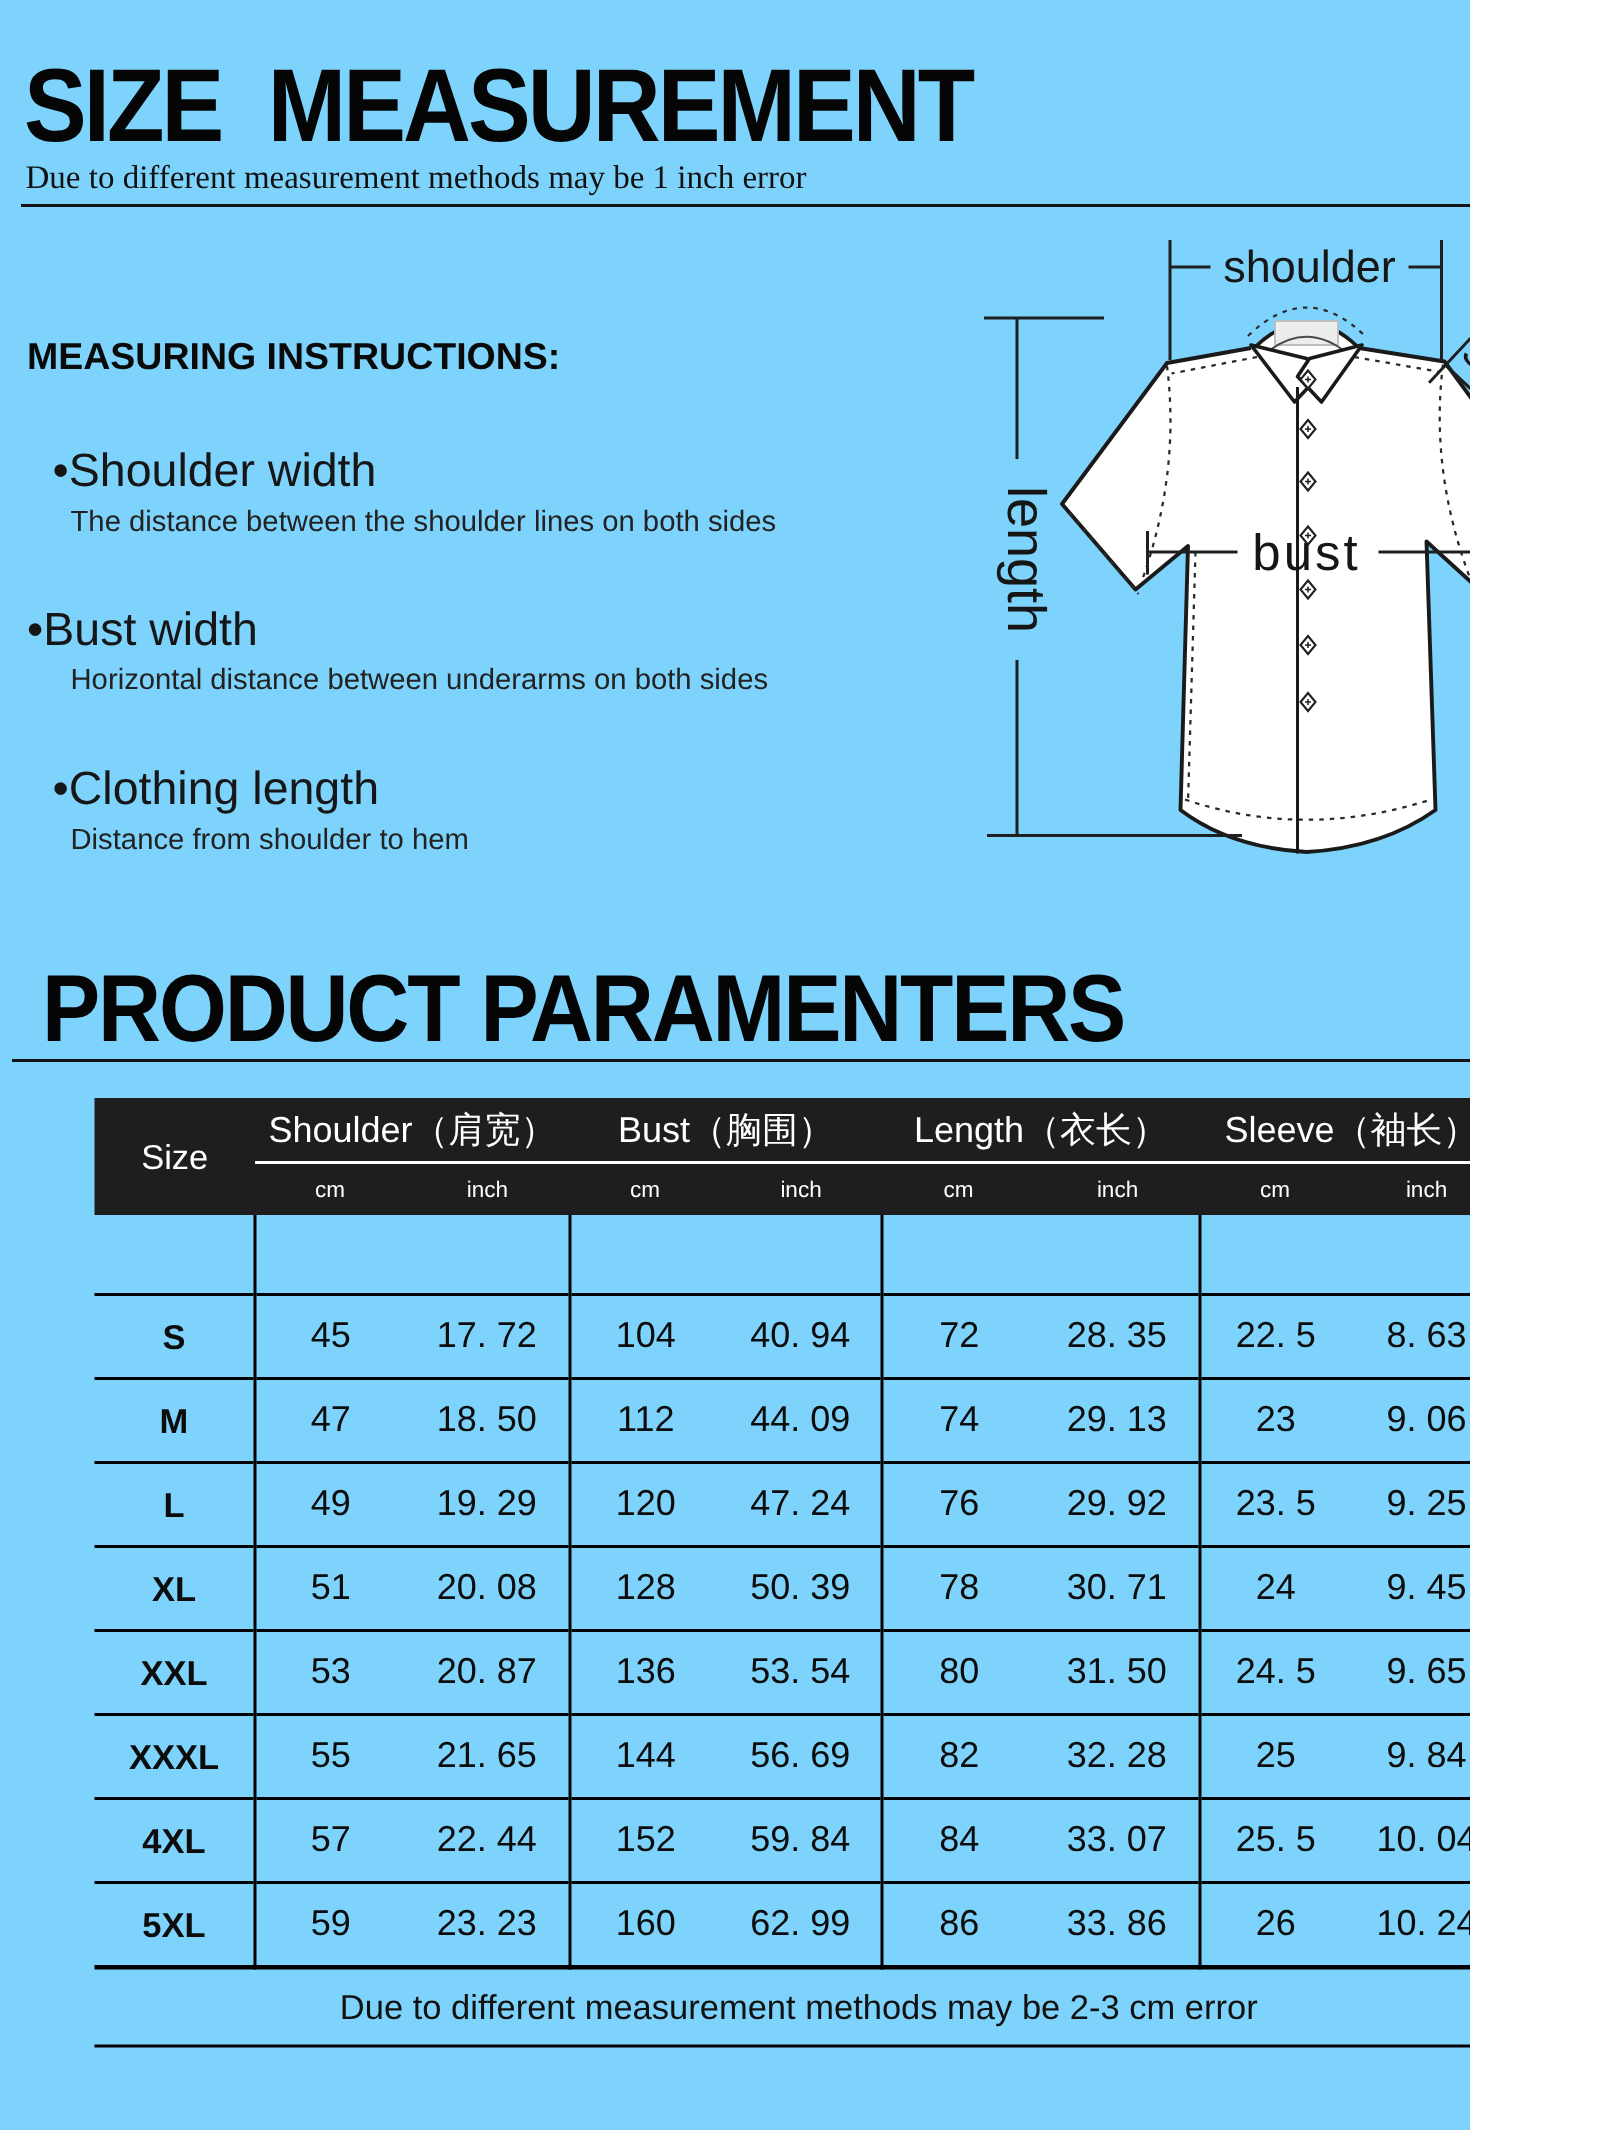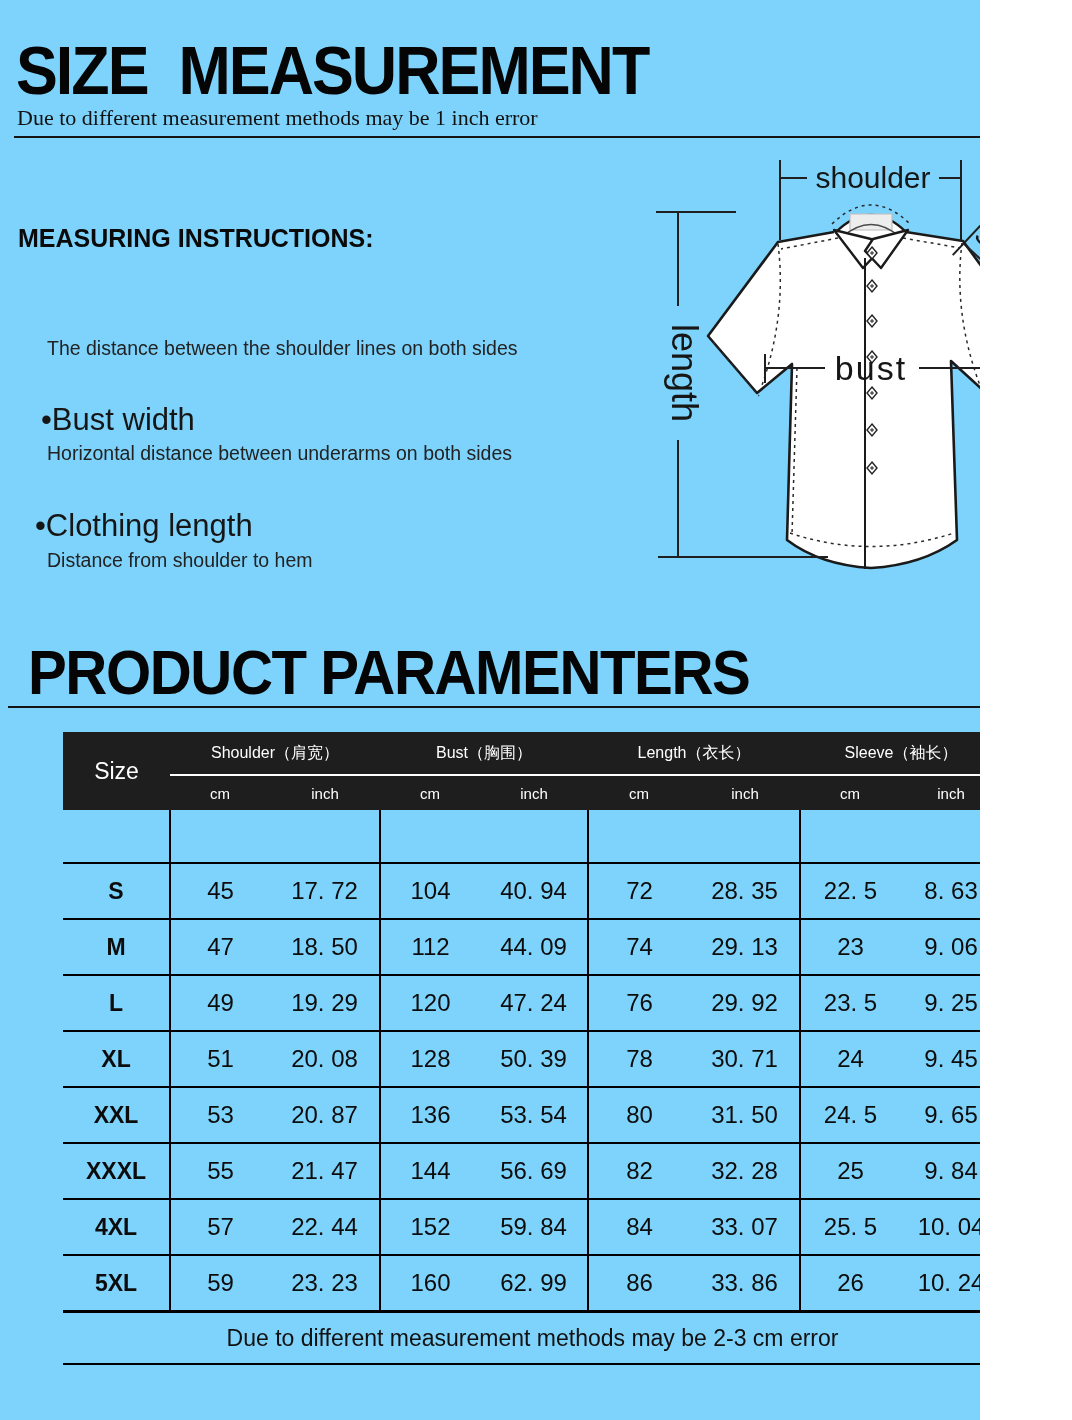--- a/index.html
+++ b/index.html
@@ -19,21 +19,21 @@
   .desc{font-size:19.5px;color:#222;}
 
   .params-title{left:28px;top:636px;font-size:60px;font-weight:bold;letter-spacing:-1.5px;
                 transform:scale(0.97,1.06);transform-origin:left top;color:#050505;}
   .rule-params{left:8px;top:706px;width:1002px;}
 
   .size-table{position:absolute;left:63px;top:732px;width:939px;border-collapse:collapse;
               table-layout:fixed;text-align:center;}
   .size-table th,.size-table td{padding:0;text-align:center;vertical-align:middle;}
   .size-table thead th{background:#1e1e1e;color:#fff;font-weight:normal;}
-  .size-table thead .row-groups th{height:42px;font-size:16px;}
+  .size-table thead .row-groups th{height:42px;font-size:24px;}
   .size-table thead .row-units th{height:34px;font-size:15px;margin-top:20px;}
   .size-table thead th.group{border-bottom:2px solid #fff;}
   .size-table thead th.size-head{font-size:23px;margin-top:37px;}
   .size-table td.gs,.size-table th.gs{border-left:2px solid #000;}
   .size-table tbody td{border-top:2px solid #000;height:54px;font-size:24px;color:#0c0c0c;}
   .size-table tbody tr.spacer td{border-top:none;height:52px;}
   .size-table tbody td.size-cell{font-weight:bold;font-size:23px;}
   .size-table tfoot td{border-top:3px solid #000;border-bottom:2px solid #000;
                        height:50px;font-size:23px;color:#111;}
 
@@ -43,23 +43,24 @@
 <body>
 
 <div class="page">
 
   <div class="abs main-title">SIZE  MEASUREMENT</div>
   <div class="abs subtitle">Due to different measurement methods may be 1 inch error</div>
   <div class="abs rule rule-top"></div>
 
   <div class="abs mi-heading">MEASURING INSTRUCTIONS:</div>
 
+  <div class="abs term" style="left:35px;top:296px">•Shoulder width</div>
   <div class="abs desc" style="left:47px;top:337px">The distance between the shoulder lines on both sides</div>
 
-  <div class="abs term" style="left:41px;top:402px">•Bust width</div>
+  <div class="abs term" style="left:18px;top:402px">•Bust width</div>
   <div class="abs desc" style="left:47px;top:442px">Horizontal distance between underarms on both sides</div>
 
   <div class="abs term" style="left:35px;top:508px">•Clothing length</div>
   <div class="abs desc" style="left:47px;top:549px">Distance from shoulder to hem</div>
 
   <svg class="abs" style="left:620px;top:140px" width="452" height="460" viewBox="0 0 452 460">
     <defs>
       <g id="btn">
         <path d="M 0,-6 L 5,0 L 0,6 L -5,0 Z" fill="#fff" stroke="#222" stroke-width="1.4"></path>
         <line x1="-2" y1="0" x2="2" y2="0" stroke="#222" stroke-width="1"></line>
@@ -231,21 +232,21 @@
           <td class="gs">136</td>
           <td>53. 54</td>
           <td class="gs">80</td>
           <td>31. 50</td>
           <td class="gs">24. 5</td>
           <td>9. 65</td>
         </tr>
         <tr>
           <td class="size-cell">XXXL</td>
           <td class="gs">55</td>
-          <td>21. 47</td>
+          <td>21. 65</td>
           <td class="gs">144</td>
           <td>56. 69</td>
           <td class="gs">82</td>
           <td>32. 28</td>
           <td class="gs">25</td>
           <td>9. 84</td>
         </tr>
         <tr>
           <td class="size-cell">4XL</td>
           <td class="gs">57</td>

